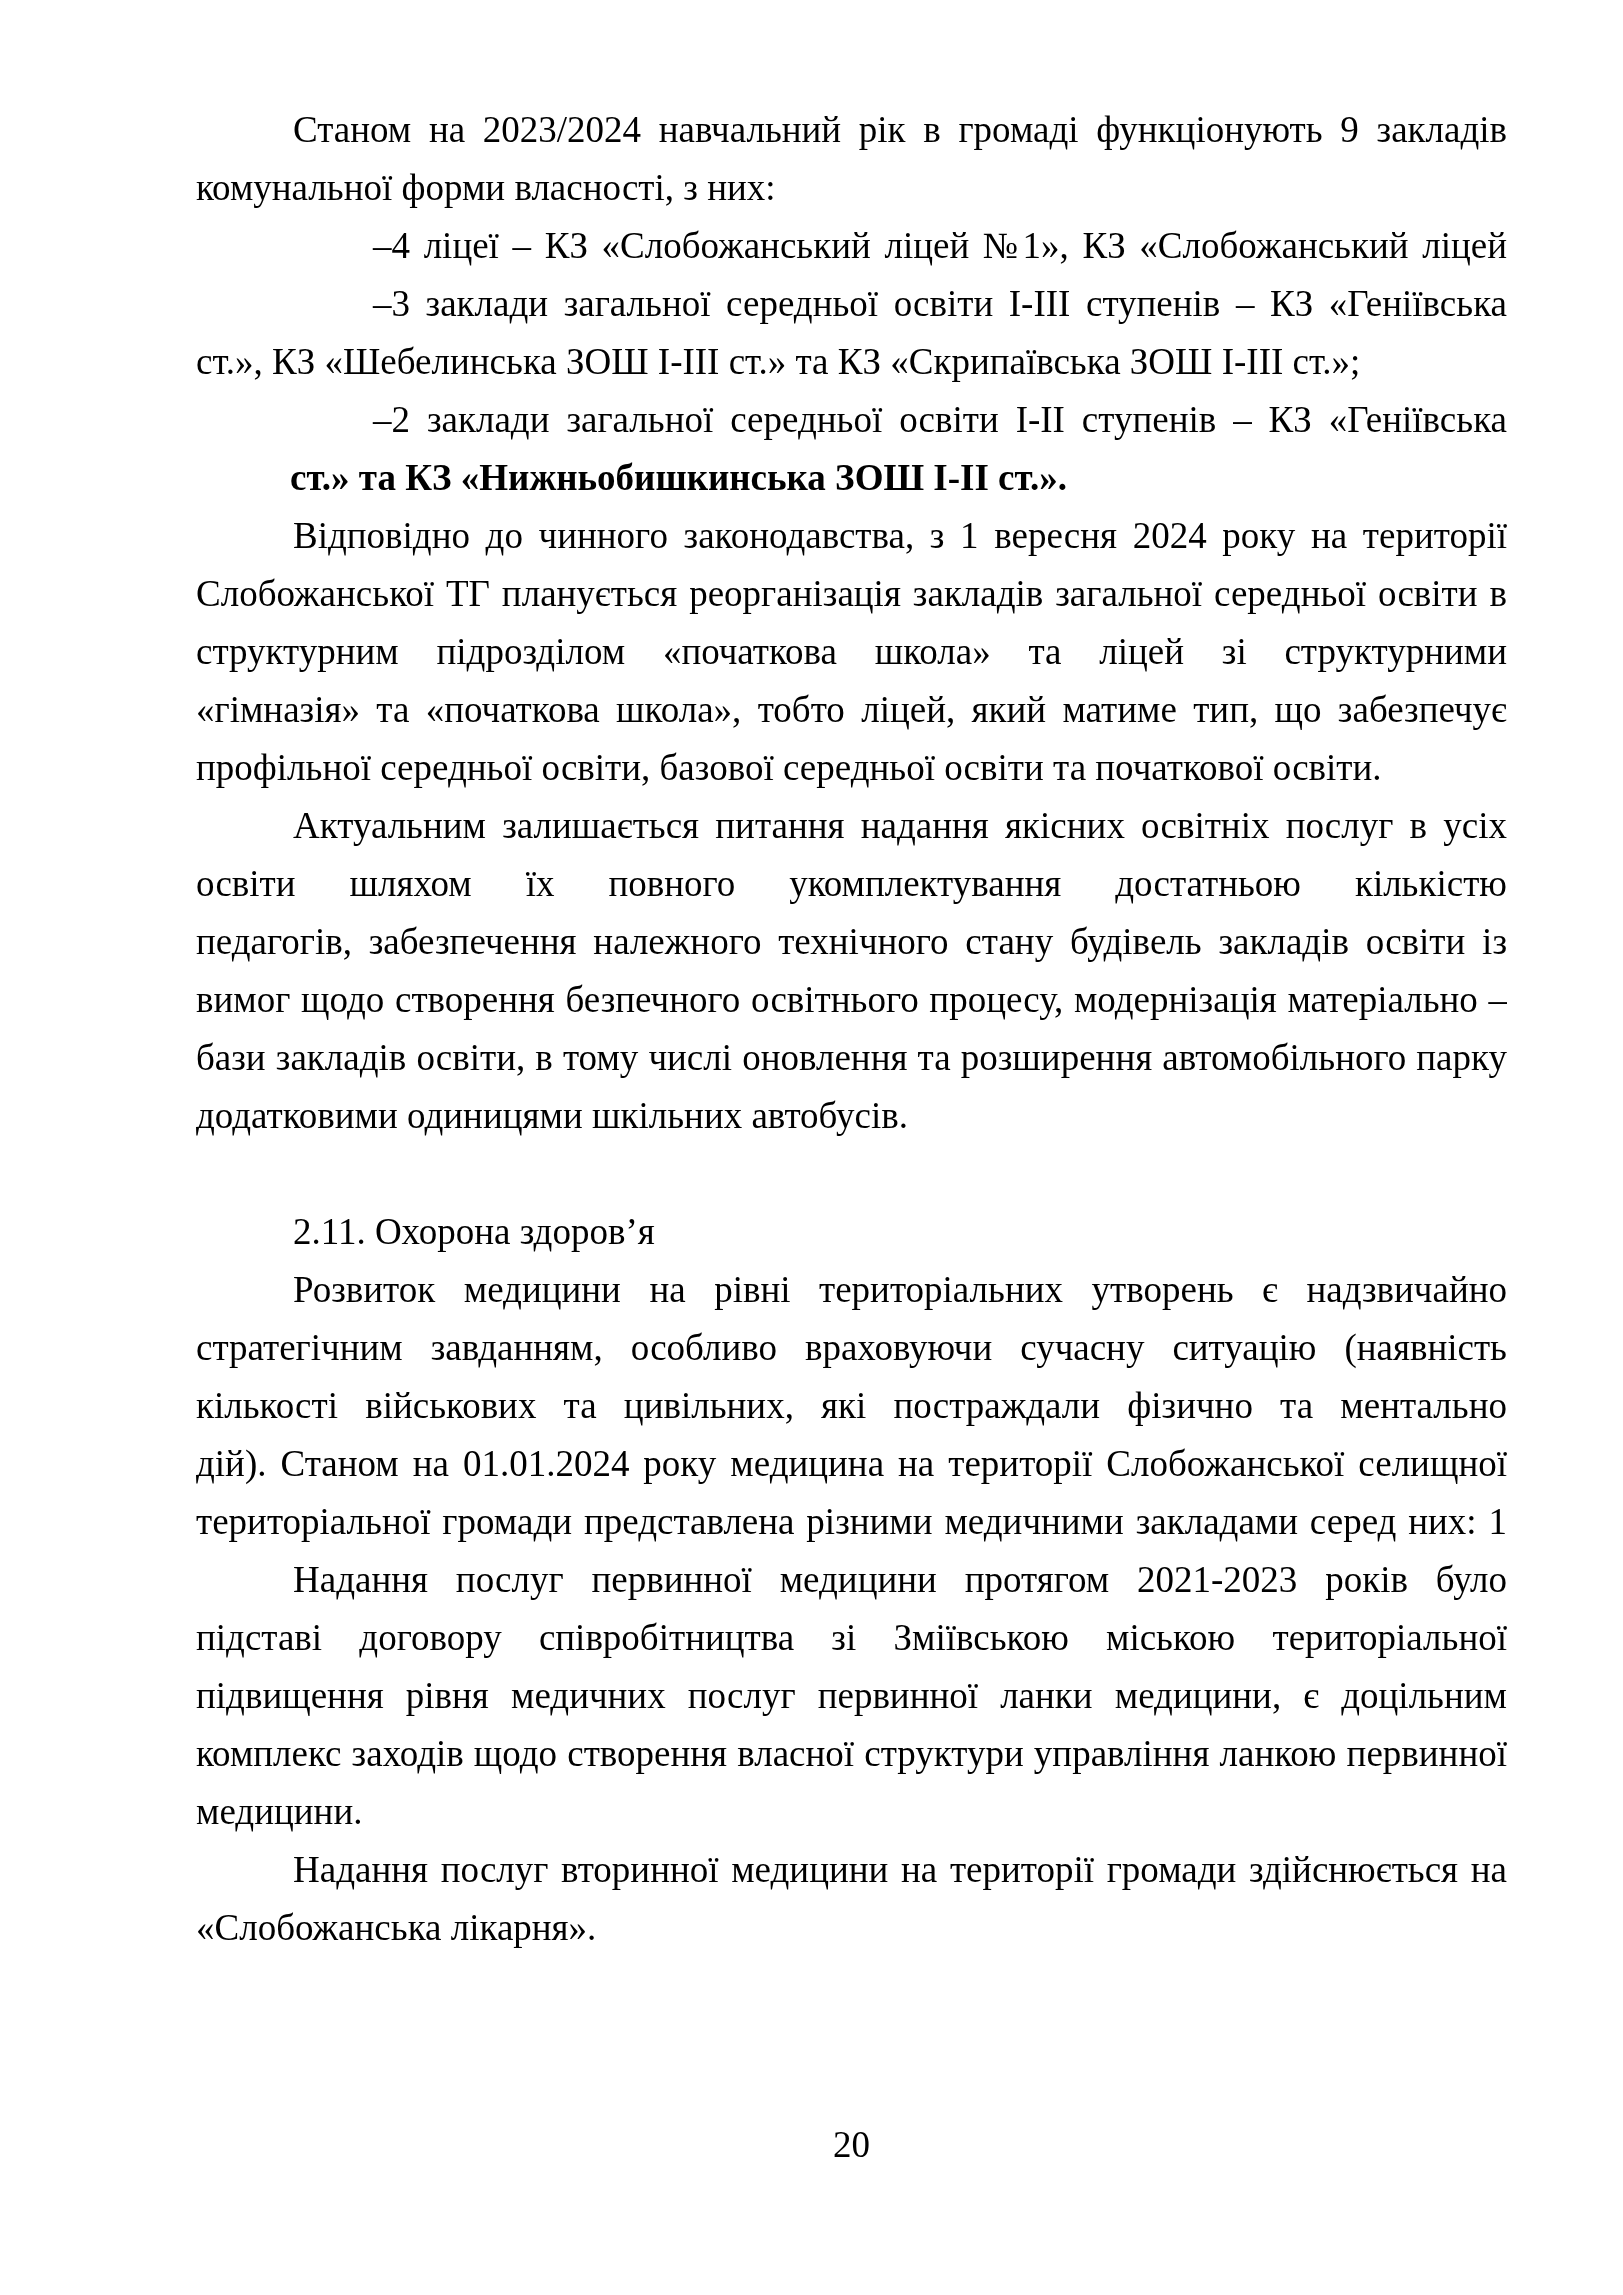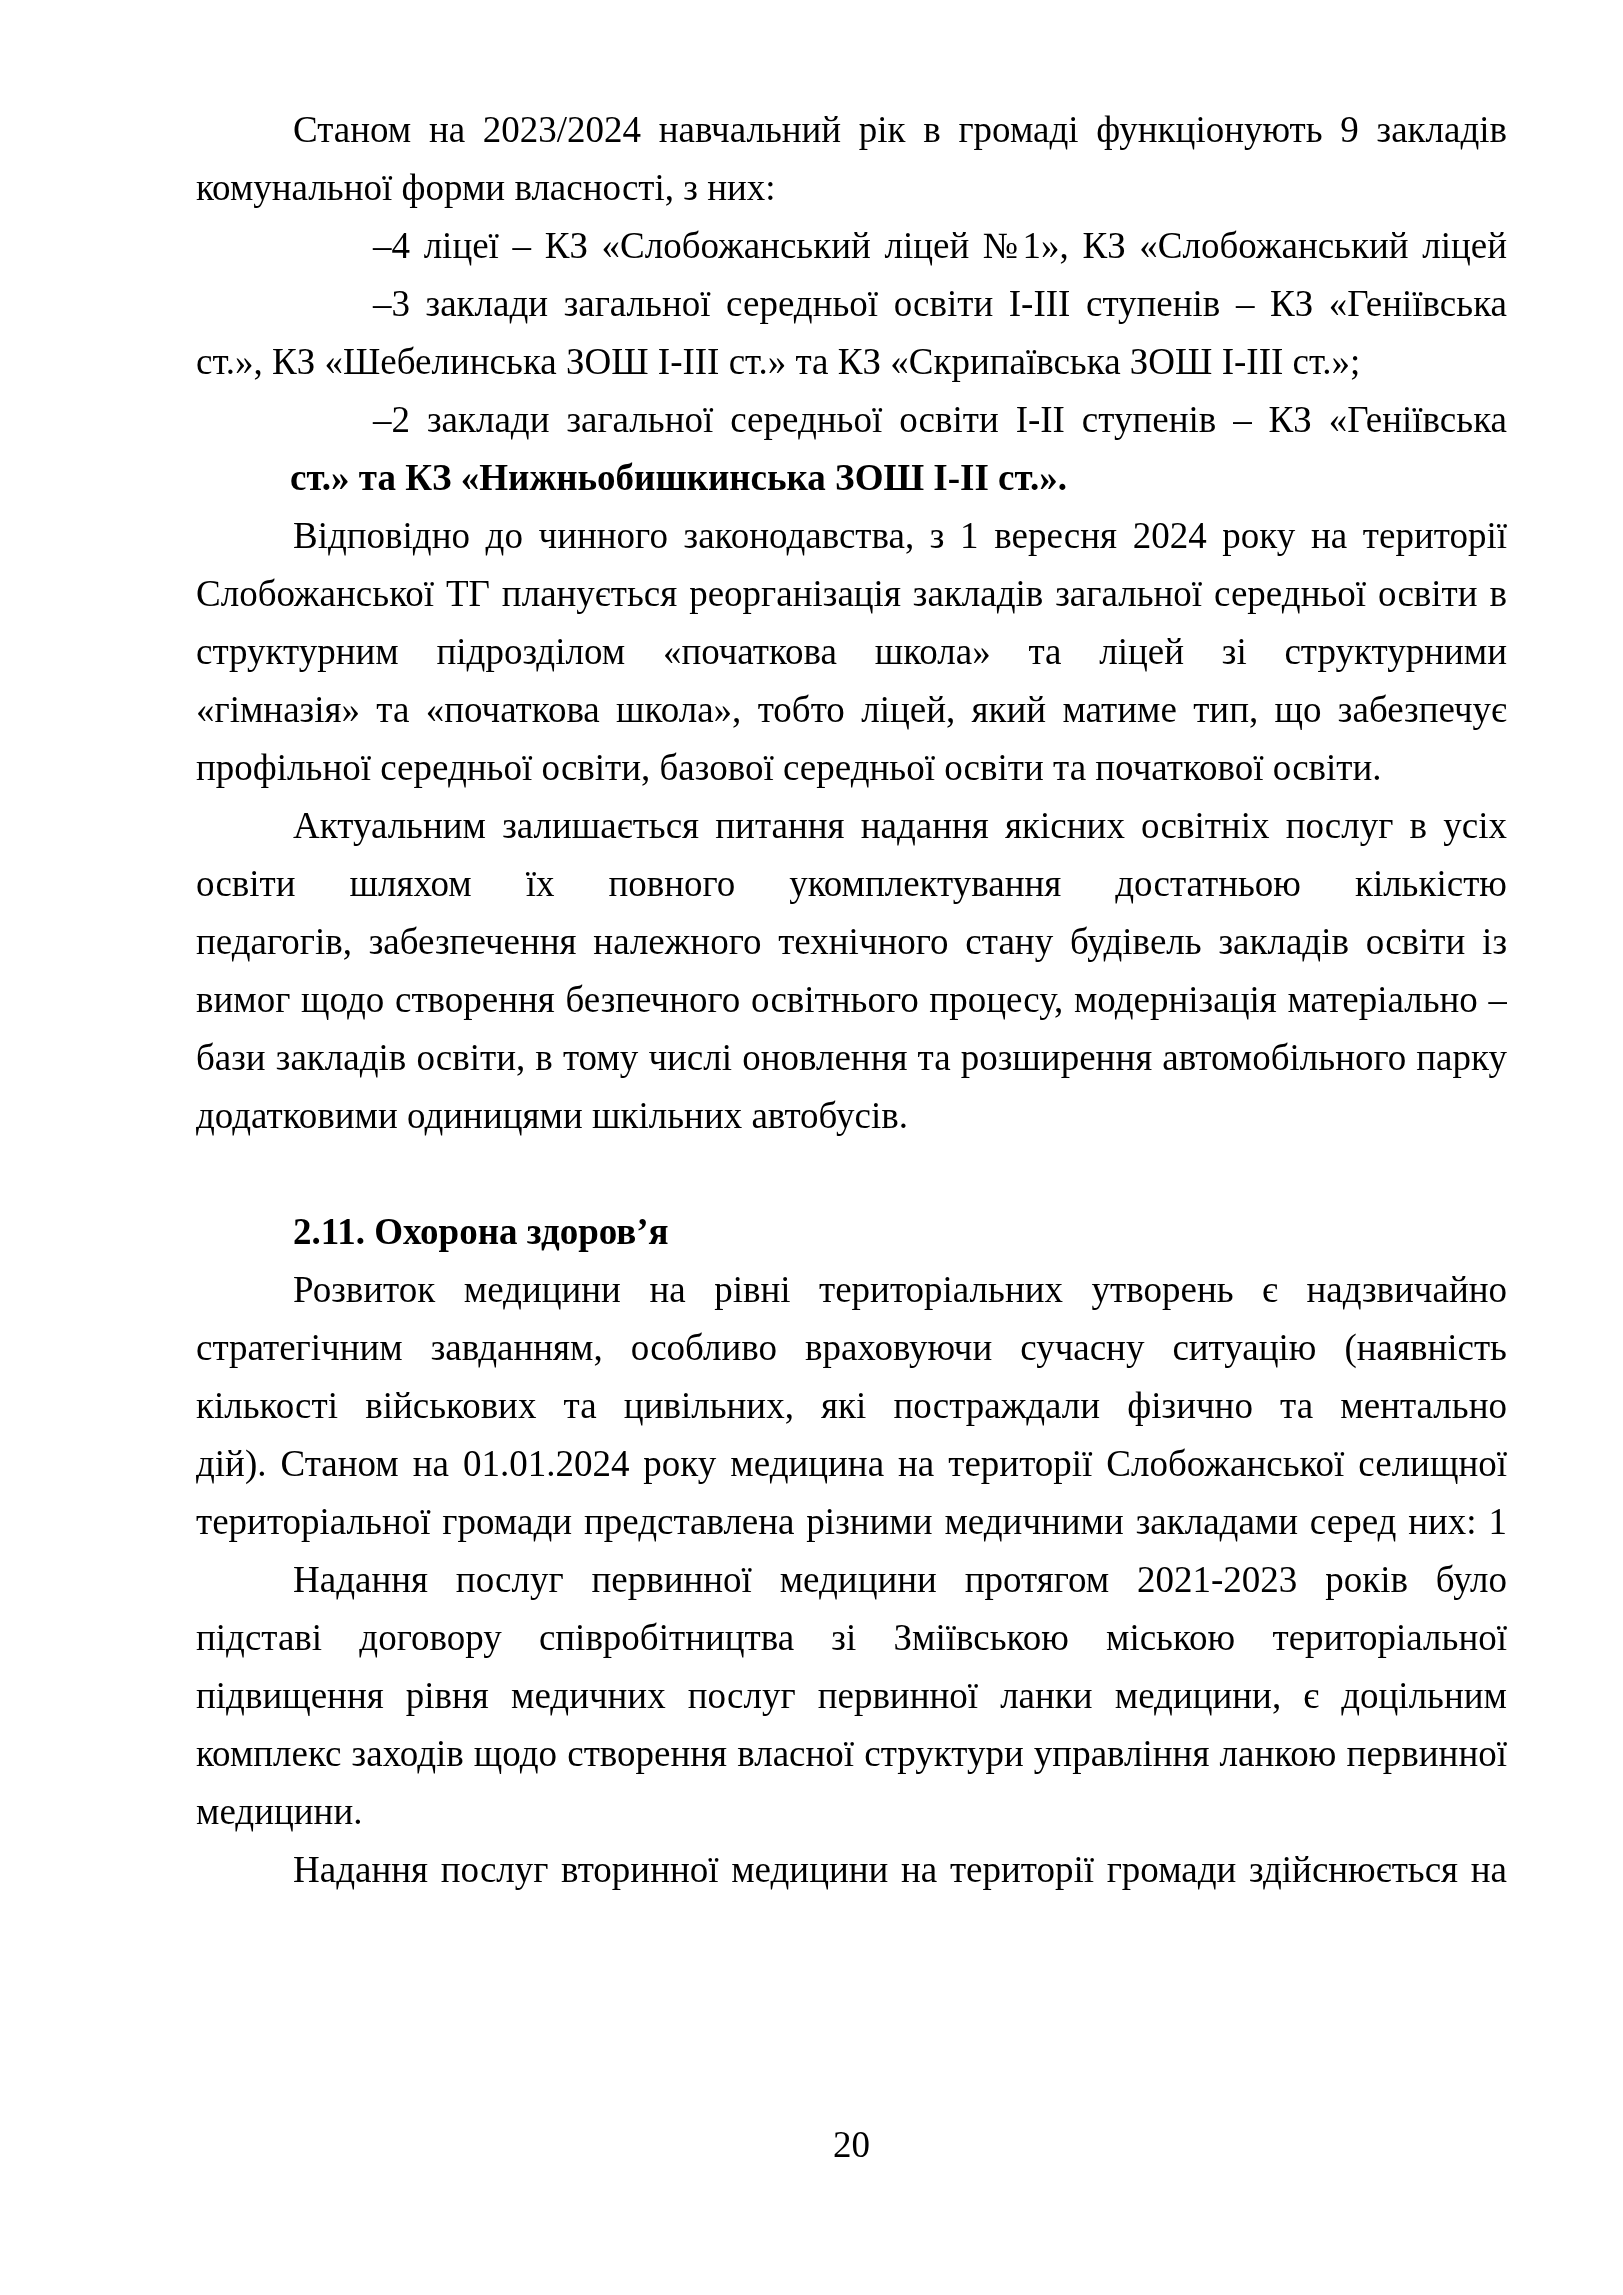--- a/index.html
+++ b/index.html
@@ -32,21 +32,21 @@
   }
   .ln.last {
     text-align-last: left;
     -moz-text-align-last: left;
   }
   .ind1 { text-indent: 97px; }  
   .ind2 { text-indent: 177px; }  
   .ind3 { text-indent: 94px; font-weight: bold; }  
   .heading-line {
     height: 58px;
-    font-weight: bold;
+    font-weight: normal;
     text-indent: 97px;
     text-align: right;
     text-align-last: left;
     -moz-text-align-last: left;
     overflow: hidden;
   }
   .blank-line { height: 58px; }
   .page-number {
     position: absolute;
     left: 196px; top: 2116px;
@@ -113,19 +113,20 @@
     <div>
       <div class="ln ind1">Надання послуг первинної медицини протягом 2021-2023 років було реалізовано на</div>
       <div class="ln">підставі договору співробітництва зі Зміївською міською територіальної громадою. З метою</div>
       <div class="ln">підвищення рівня медичних послуг первинної ланки медицини, є доцільним провести</div>
       <div class="ln">комплекс заходів щодо створення власної структури управління ланкою первинної</div>
       <div class="ln last">медицини.</div>
     </div>
 
     <div>
       <div class="ln ind1">Надання послуг вторинної медицини на території громади здійснюється на базі КНП</div>
+      <div class="ln last">«Слобожанська лікарня».</div>
     </div>
 
   </div>
 
   <div class="page-number">20</div>
 </div>
 
 
 </body></html>

